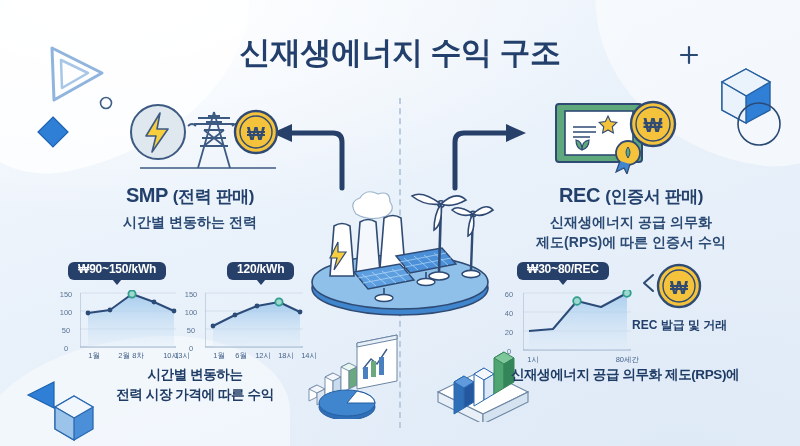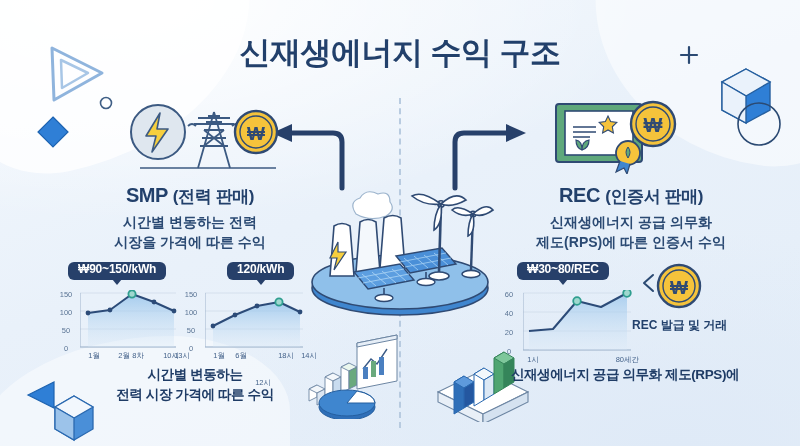--- a/index.html
+++ b/index.html
@@ -178,21 +178,20 @@
     </g>
   </svg>
 
   <div class="col-head" style="left:60px;top:172px;width:260px;">
     <div class="col-title">
       <span>SMP</span>
       <span class="sub">(전력 판매)</span>
     </div>
     <div class="col-desc">
       <div>시간별 변동하는 전력</div>
-      <div>시장을 가격에 따른 수익</div>
     </div>
   </div>
 
   <svg class="deco" style="left:552px;top:96px;" width="130" height="78">
     <g>
       <rect x="4" y="8" width="86" height="58" rx="3" fill="#5fa87b" stroke="#2f4a73" stroke-width="2"></rect>
       <rect x="13" y="15" width="68" height="44" fill="#ffffff" stroke="#2f4a73" stroke-width="1.6"></rect>
       <polygon points="56,20 58.6,25.6 64.8,26.4 60.3,30.8 61.4,37 56,34 50.6,37 51.7,30.8 47.2,26.4 53.4,25.6" fill="#f5c33b" stroke="#2f4a73" stroke-width="1.1"></polygon>
       <path d="M21 31 H44 M21 36 H44 M21 41 H38" stroke="#2f4a73" stroke-width="1.6"></path>
       <path d="M30 54 Q30 45 24 44 Q24 52 30 54 Z M30 54 Q30 45 37 44 Q37 52 30 54 Z M30 54 V49" fill="#5fa87b" stroke="#2f4a73" stroke-width="1.2"></path>
@@ -316,21 +315,21 @@
       <path d="M8 36 L30 25 L52 16 L74 12 L95 22 L95 57 L8 57 Z" fill="url(#g2)"></path>
       <path d="M8 36 L30 25 L52 16 L74 12 L95 22" fill="none" stroke="#2c4b78" stroke-width="2" stroke-linejoin="round"></path>
       <circle cx="8" cy="36" r="2.4" fill="#2c4b78"></circle>
       <circle cx="30" cy="25" r="2.4" fill="#2c4b78"></circle>
       <circle cx="52" cy="16" r="2.4" fill="#2c4b78"></circle>
       <circle cx="74" cy="12" r="3.6" fill="#9fd8cf" stroke="#2f9e8f" stroke-width="1.8"></circle>
       <circle cx="95" cy="22" r="2.4" fill="#2c4b78"></circle>
     </svg>
     <div class="xlab" style="left:16px;top:89px;width:24px;">1월</div>
     <div class="xlab" style="left:38px;top:89px;width:24px;">6월</div>
-    <div class="xlab" style="left:60px;top:89px;width:26px;margin-top:27px;">12시</div>
+    <div class="xlab" style="left:60px;top:89px;width:26px;">12시</div>
     <div class="xlab" style="left:83px;top:89px;width:26px;">18시</div>
     <div class="xlab" style="left:106px;top:89px;width:26px;">14시</div>
   </div>
 
   <div class="chart-wrap" style="left:505px;top:262px;width:135px;height:95px;">
     <div class="badge" style="left:12px;top:0;">₩30~80/REC</div>
     <div class="ytick" style="left:-6px;top:28px;width:20px;">60</div>
     <div class="ytick" style="left:-6px;top:47px;width:20px;">40</div>
     <div class="ytick" style="left:-6px;top:66px;width:20px;">20</div>
     <div class="ytick" style="left:-6px;top:85px;width:20px;">0</div>

